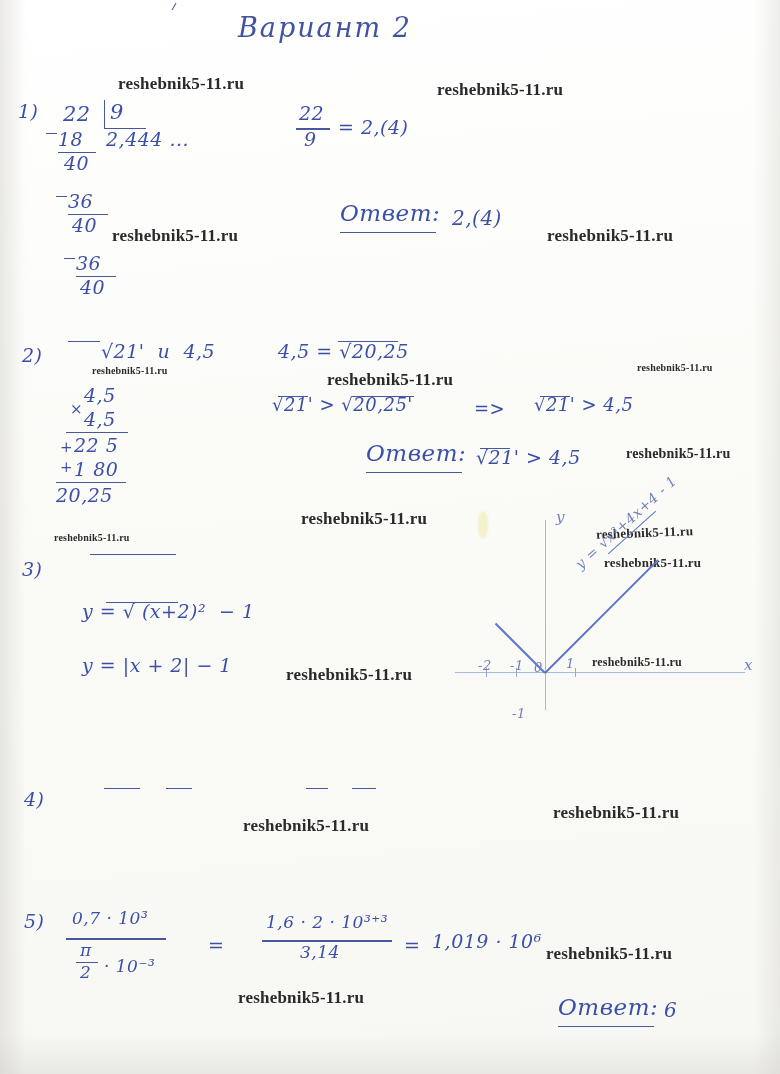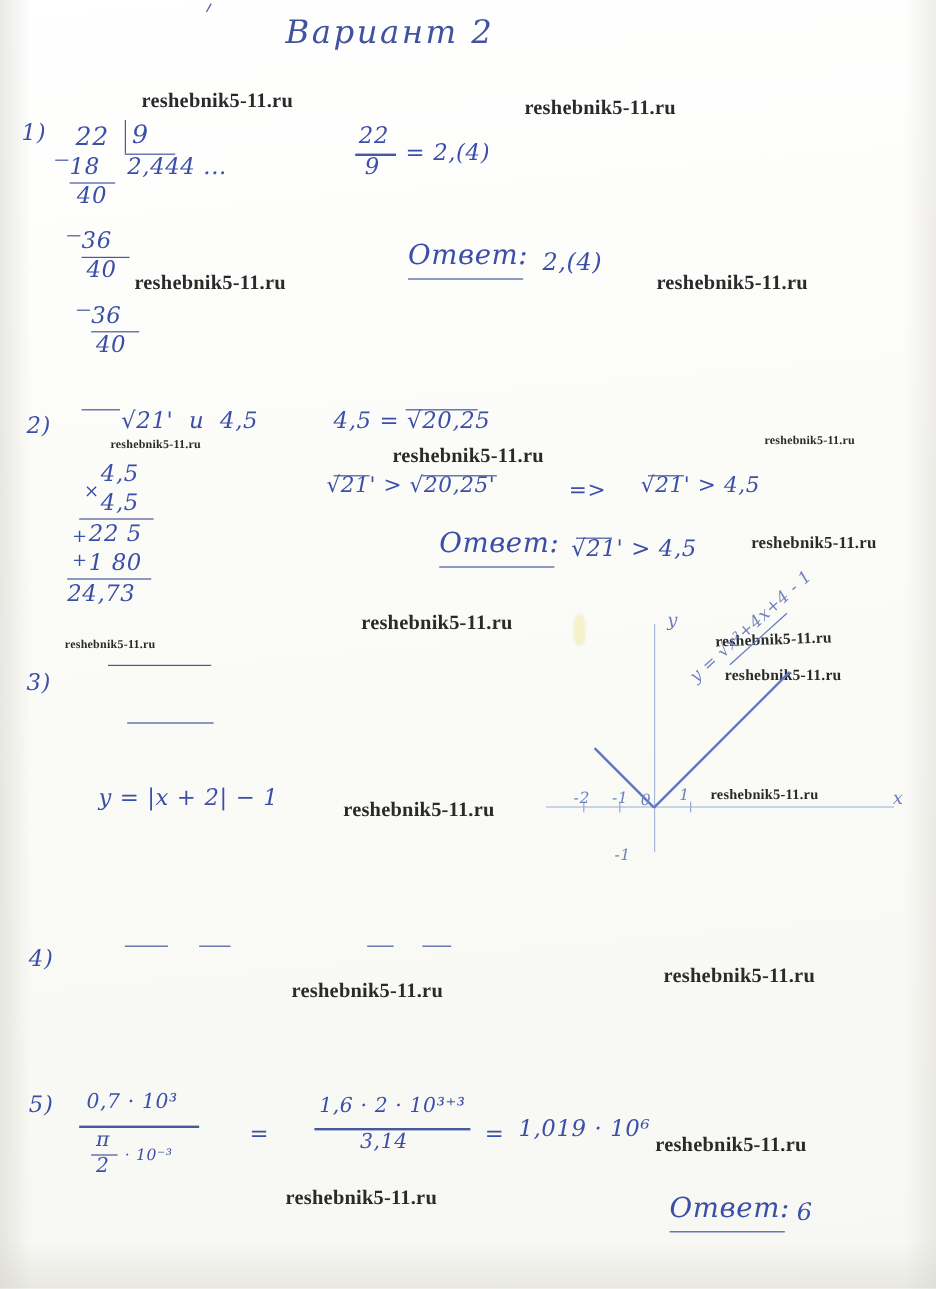--- a/index.html
+++ b/index.html
@@ -178,37 +178,38 @@
 
   <div class="ink" style="left:84px; top:384px; font-size:19px;">4,5</div>
   <div class="ink" style="left:84px; top:408px; font-size:19px;">4,5</div>
   <div class="ink" style="left:70px; top:400px; font-size:15px;">×</div>
   <div class="rule" style="left:66px; top:432px; width:62px;"></div>
   <div class="ink" style="left:74px; top:434px; font-size:19px;">22 5</div>
   <div class="ink" style="left:74px; top:458px; font-size:19px;">1 80</div>
   <div class="ink" style="left:60px; top:438px; font-size:15px;">+</div>
   <div class="ink" style="left:60px; top:458px; font-size:15px;">+</div>
   <div class="rule" style="left:56px; top:482px; width:70px;"></div>
-  <div class="ink" style="left:56px; top:484px; font-size:19px;">24,73</div>
+  <div class="ink" style="left:56px; top:484px; font-size:19px;">20,25</div>
 
   <div class="ink" style="left:272px; top:394px; font-size:18px;">√21' &gt; √20,25'</div>
   <div class="rule" style="left:278px; top:396px; width:30px;"></div>
   <div class="rule" style="left:352px; top:396px; width:62px;"></div>
   <div class="ink" style="left:474px; top:398px; font-size:18px;">=&gt;</div>
   <div class="ink" style="left:534px; top:394px; font-size:18px;">√21' &gt; 4,5</div>
   <div class="rule" style="left:540px; top:396px; width:30px;"></div>
 
   <div class="ink" style="left:366px; top:440px; font-size:23px;">Ответ:</div>
   <div class="ink" style="left:476px; top:446px; font-size:19px;">√21' &gt; 4,5</div>
   <div class="rule" style="left:366px; top:472px; width:96px;"></div>
   <div class="rule" style="left:480px; top:448px; width:30px;"></div>
 
   <div class="ink" style="left:22px; top:558px; font-size:19px;">3)</div>
   <div class="rule" style="left:90px; top:554px; width:86px;"></div>
 
+  <div class="ink" style="left:82px; top:600px; font-size:19px;">y = √ (x+2)²  − 1</div>
   <div class="rule" style="left:106px; top:602px; width:72px;"></div>
 
   <div class="ink" style="left:82px; top:654px; font-size:19px;">y = |x + 2| − 1</div>
 
   <div class="axis v" style="left:545px; top:520px; width:1px; height:190px; background:#a8bada;"></div>
   <div class="axis" style="left:455px; top:672px; width:290px; background:#a8bada;"></div>
   <div class="ink pencil" style="left:556px; top:508px; font-size:15px;">y</div>
   <div class="ink pencil" style="left:744px; top:656px; font-size:15px;">x</div>
 
   <div class="graphline" style="left:545px; top:672px; width:160px; transform:rotate(-45deg);"></div>
@@ -234,21 +235,21 @@
   <div class="rule" style="left:352px; top:788px; width:24px;"></div>
 
 
   <div class="ink" style="left:24px; top:910px; font-size:19px;">5)</div>
 
   <div class="ink" style="left:72px; top:908px; font-size:17px;">0,7 · 10³</div>
   <div class="rule thick" style="left:66px; top:938px; width:100px;"></div>
   <div class="ink" style="left:80px; top:940px; font-size:17px;">π</div>
   <div class="rule" style="left:76px; top:962px; width:22px;"></div>
   <div class="ink" style="left:80px; top:962px; font-size:17px;">2</div>
-  <div class="ink" style="left:104px; top:956px; font-size:13px;">· 10⁻³</div>
+  <div class="ink" style="left:104px; top:956px; font-size:17px;">· 10⁻³</div>
 
   <div class="ink" style="left:208px; top:934px; font-size:19px;">=</div>
 
   <div class="ink" style="left:266px; top:912px; font-size:17px;">1,6 · 2 · 10³⁺³</div>
   <div class="rule thick" style="left:262px; top:940px; width:130px;"></div>
   <div class="ink" style="left:300px; top:942px; font-size:17px;">3,14</div>
 
   <div class="ink" style="left:404px; top:934px; font-size:19px;">=</div>
   <div class="ink" style="left:432px; top:930px; font-size:19px;">1,019 · 10⁶</div>
 

